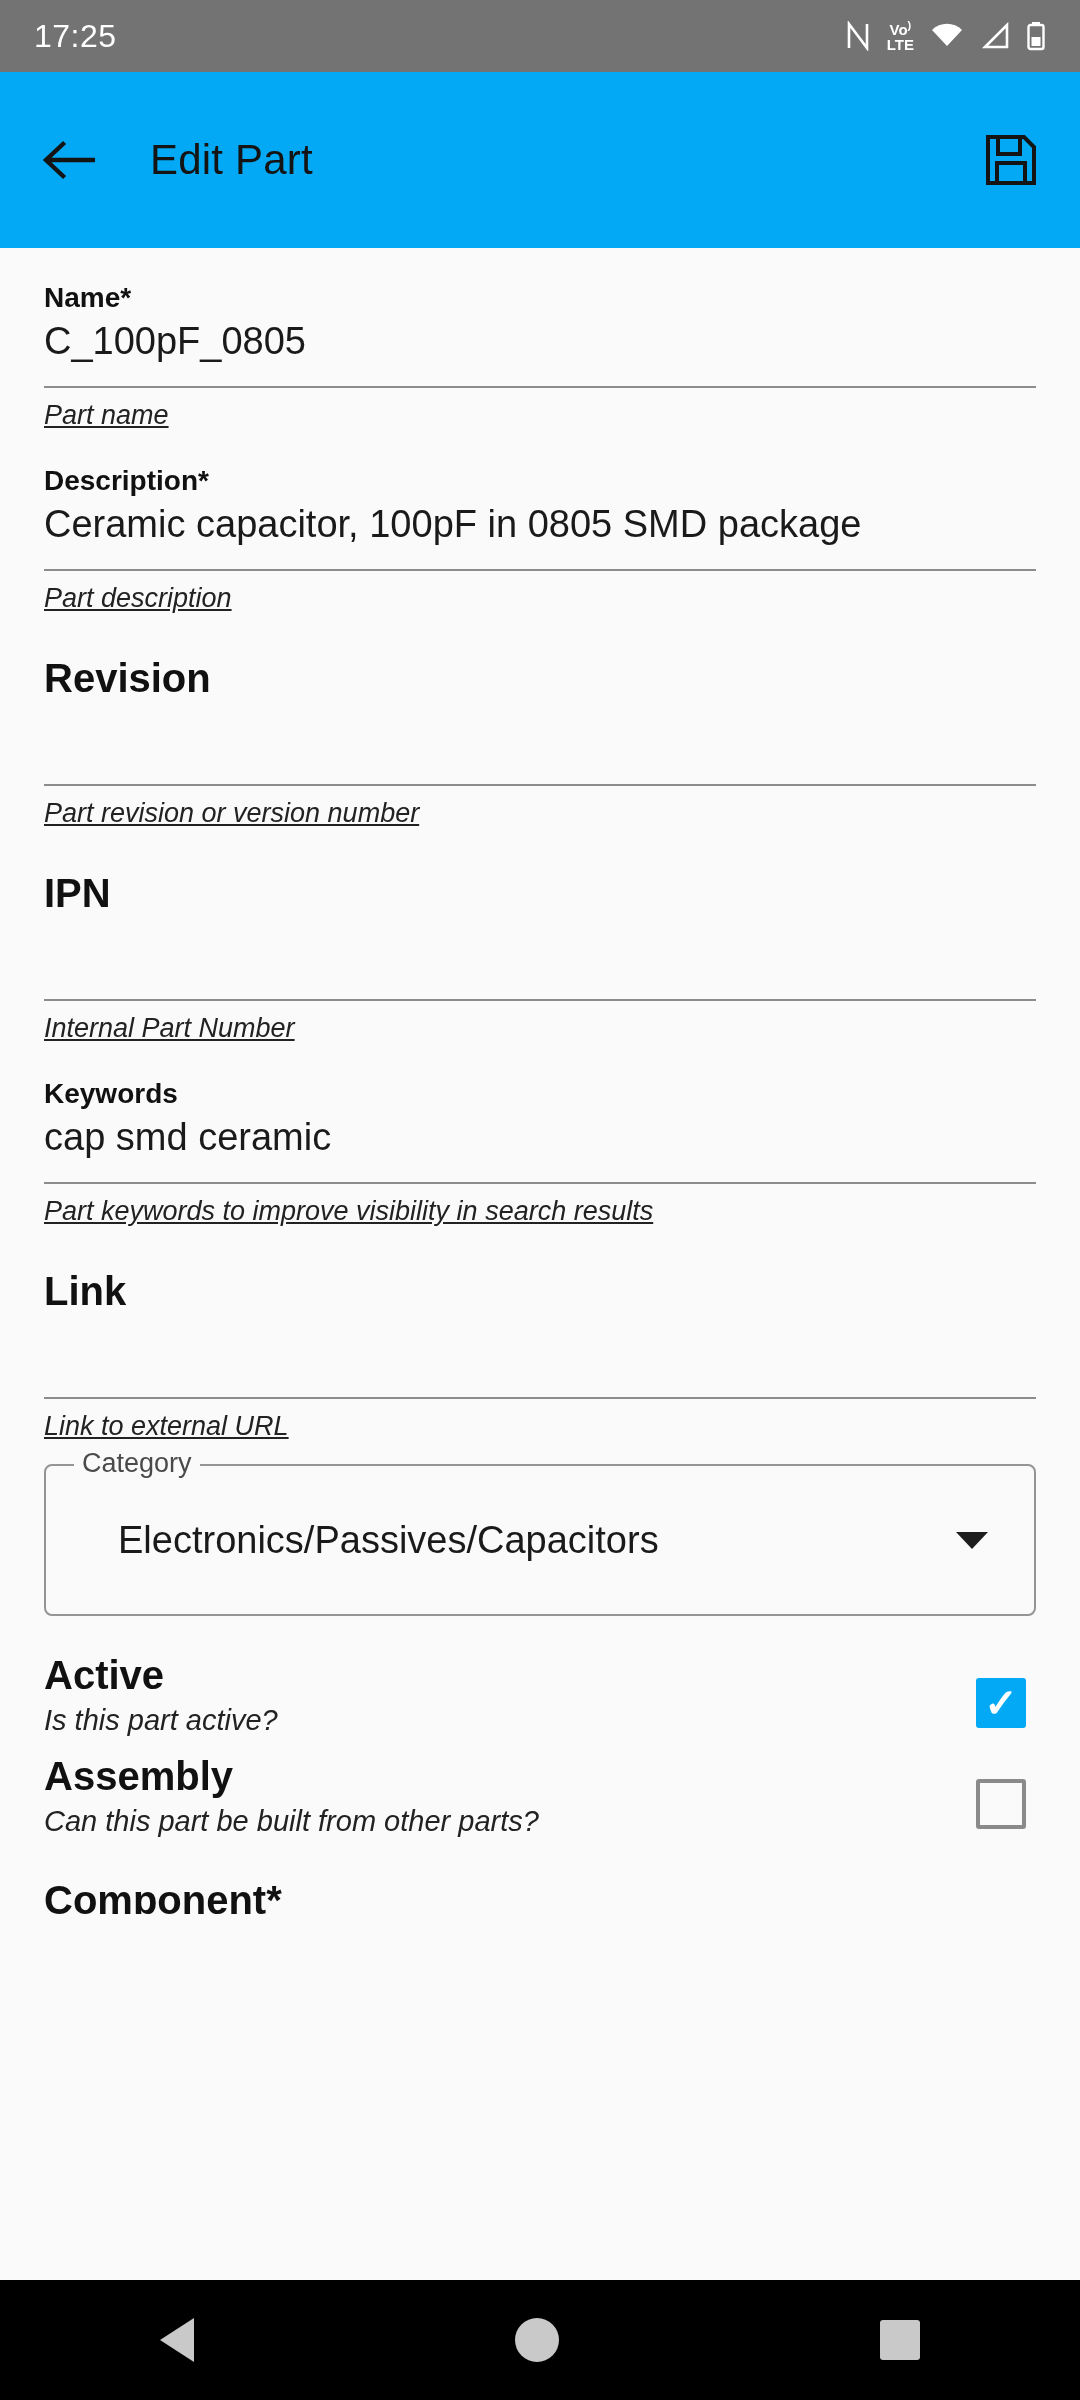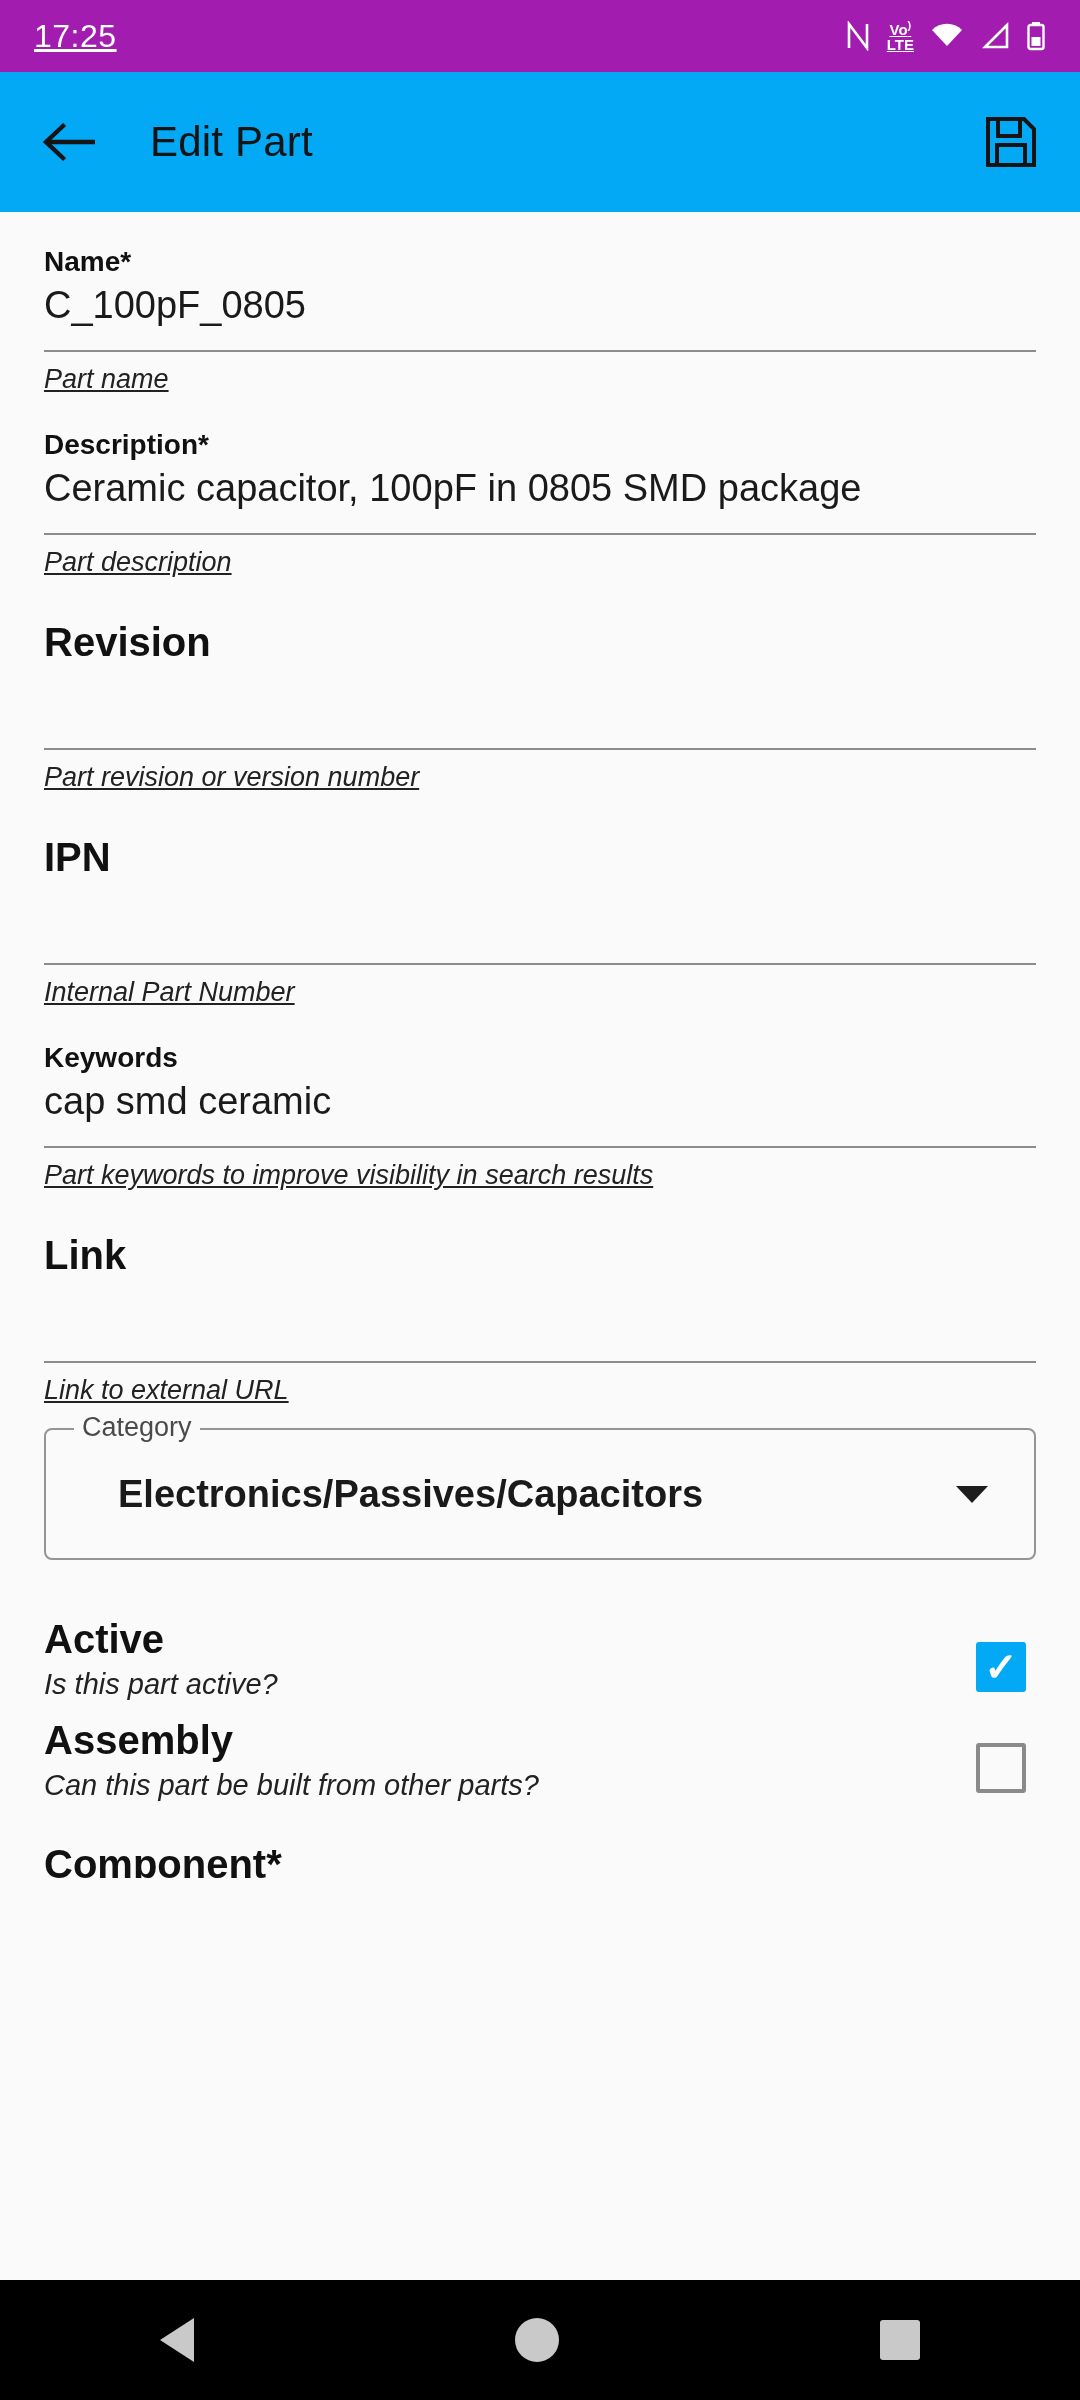--- a/index.html
+++ b/index.html
@@ -11,28 +11,27 @@
     height: 2400px;
     background: #fafafa;
     font-family: "Liberation Sans", sans-serif;
     overflow: hidden;
     position: relative;
   }
 
   
   .status-bar {
     height: 72px;
-    background: #a21caf;
+    background: #737373;
     color: #ffffff;
     display: flex;
     align-items: center;
     justify-content: space-between;
     padding: 0 34px;
     box-sizing: border-box;
-    text-decoration: underline;
   }
   .status-clock {
     font-size: 32px;
     letter-spacing: 0.5px;
   }
   .status-icons {
     display: flex;
     align-items: center;
     gap: 16px;
   }
@@ -45,21 +44,21 @@
   .si-text {
     font-size: 15px;
     line-height: 1.0;
     text-align: center;
     font-weight: bold;
     flex-direction: column;
   }
 
   
   .app-bar {
-    height: 140px;
+    height: 176px;
     background: #03a9f4;
     display: flex;
     align-items: center;
     padding: 0 34px;
     box-sizing: border-box;
     color: #111111;
   }
   .back-btn {
     width: 70px;
     height: 70px;
@@ -132,28 +131,27 @@
   .dropdown-wrap {
     margin-top: 4px;
     position: relative;
     height: 190px;
   }
   .dropdown-box {
     position: absolute;
     top: 18px;
     left: 0;
     right: 0;
-    height: 132px;
+    height: 152px;
     border: 2px solid #949494;
     border-radius: 8px;
     box-sizing: border-box;
     display: flex;
     align-items: center;
     padding: 0 36px;
-    font-weight: bold;
   }
   .dropdown-legend {
     position: absolute;
     top: 2px;
     left: 30px;
     background: #fafafa;
     padding: 0 8px;
     font-size: 27px;
     color: #4a4a4a;
   }

